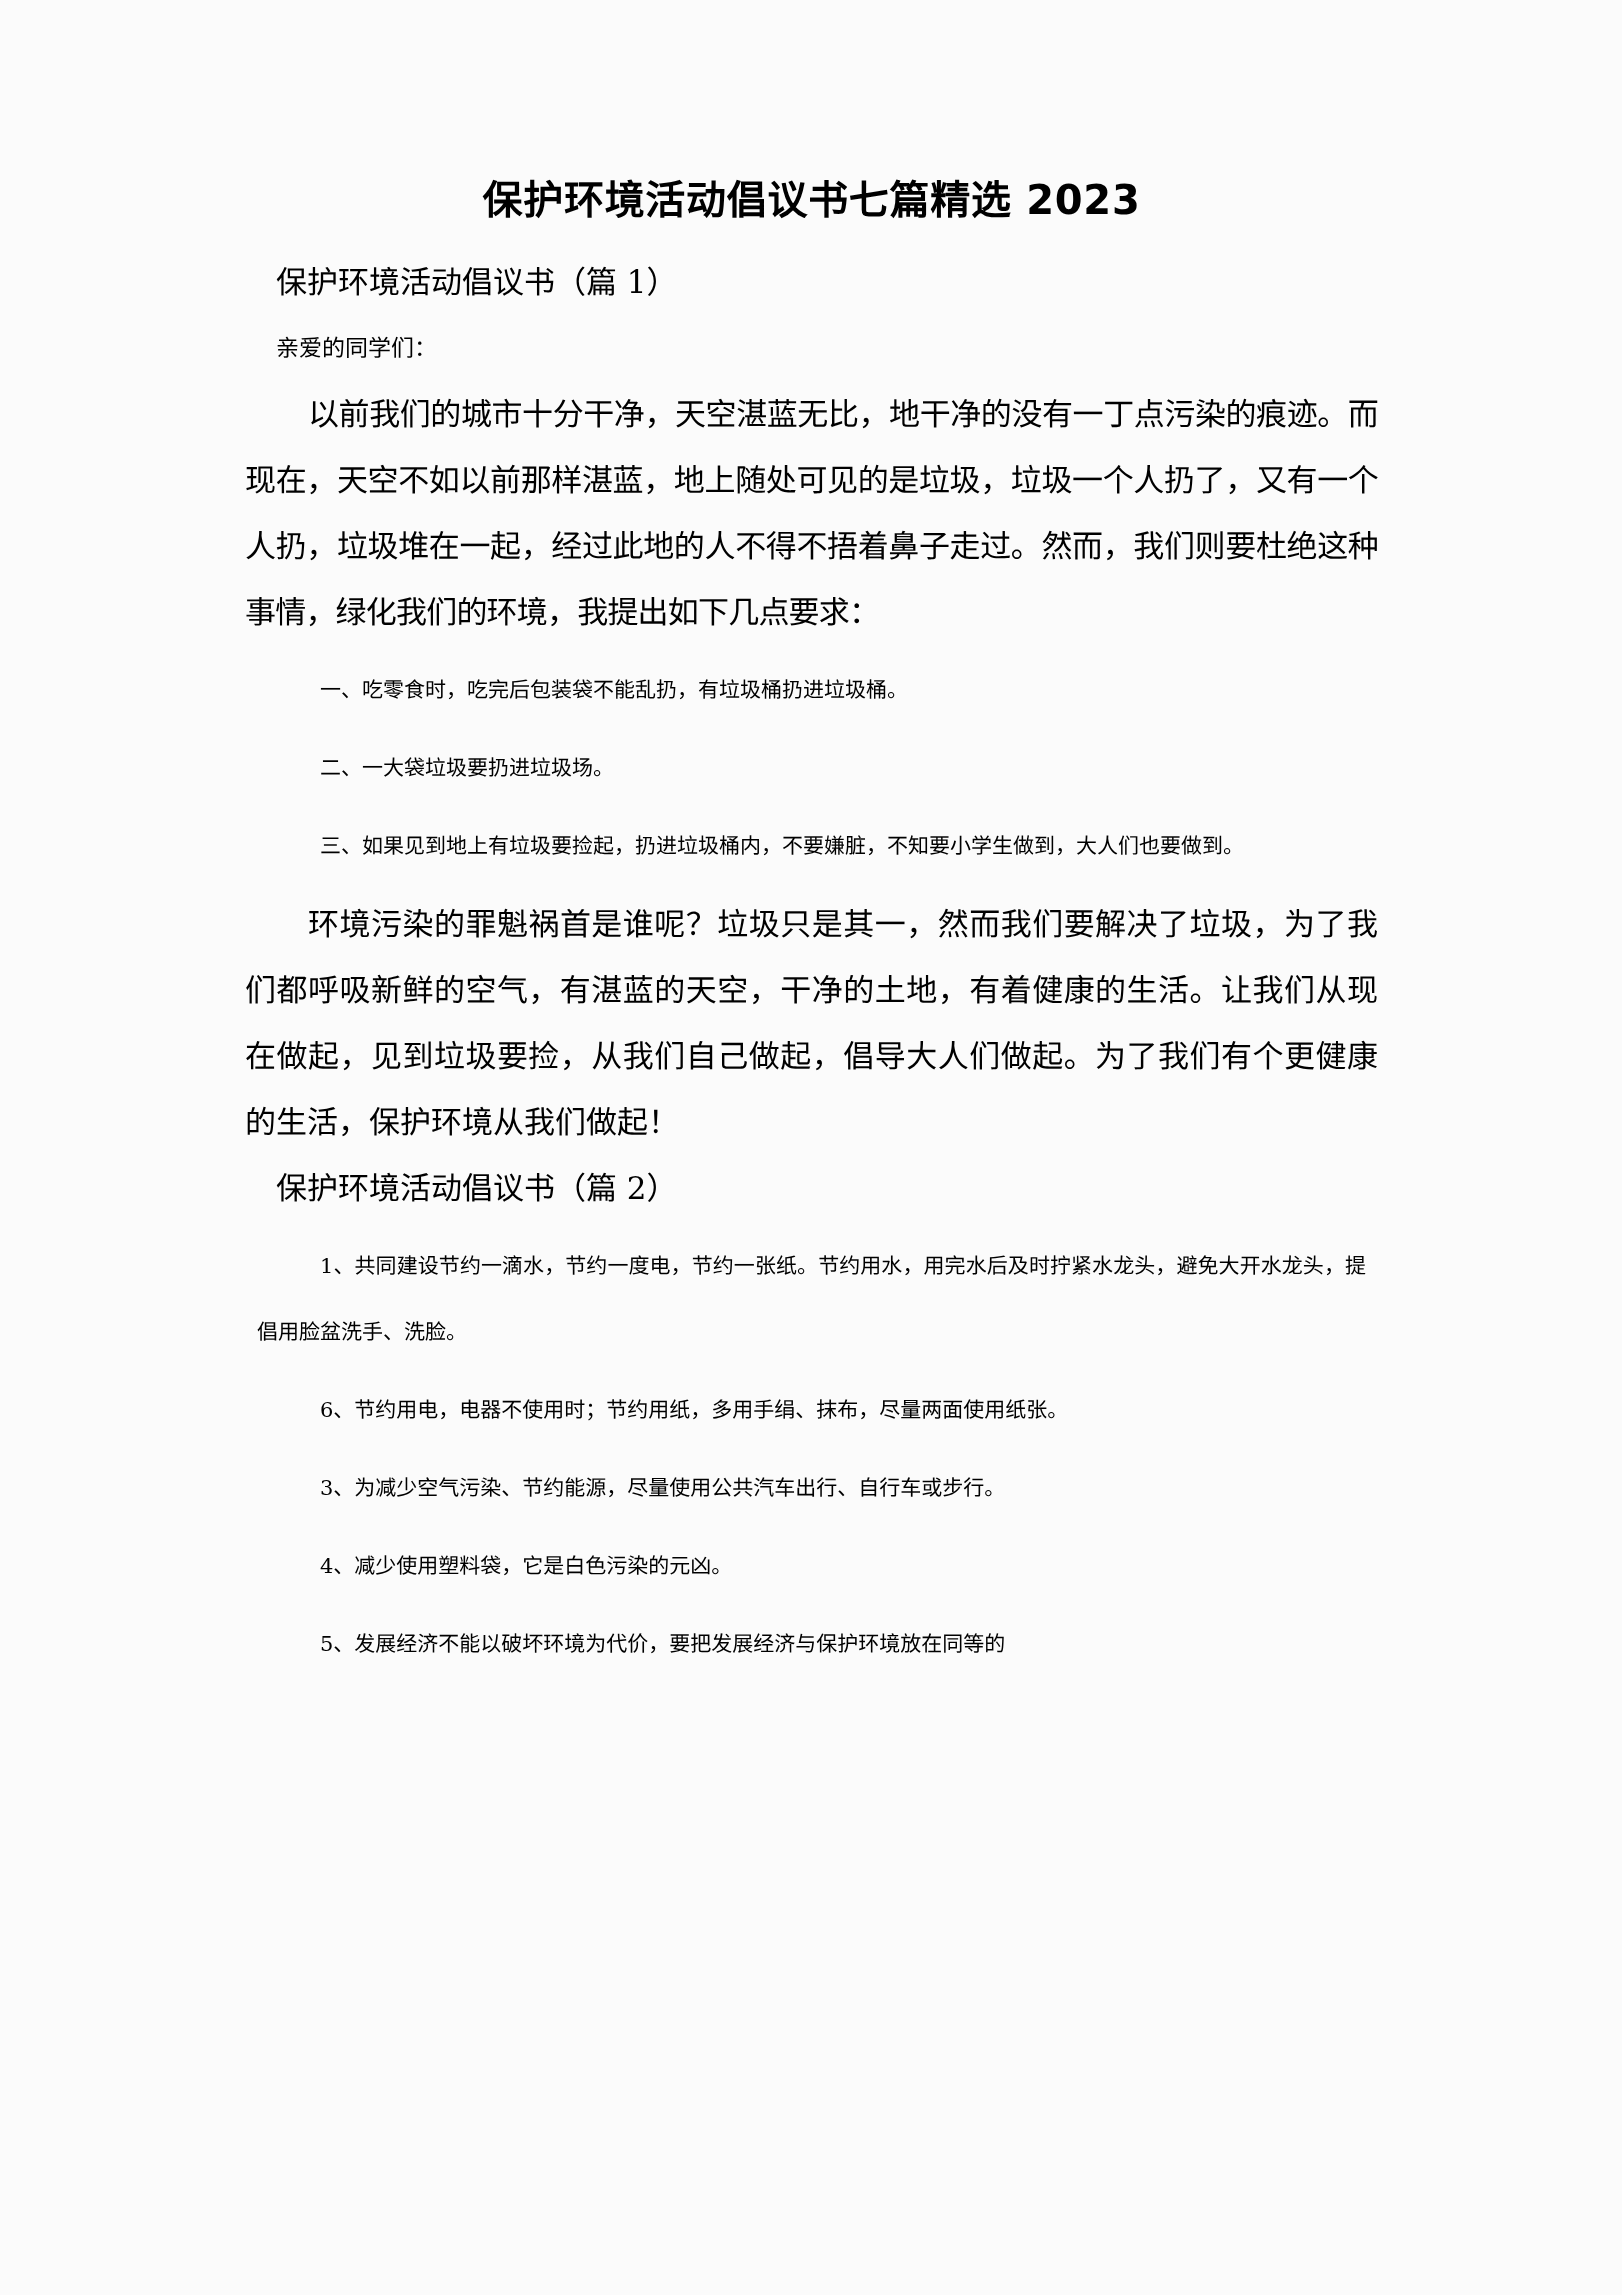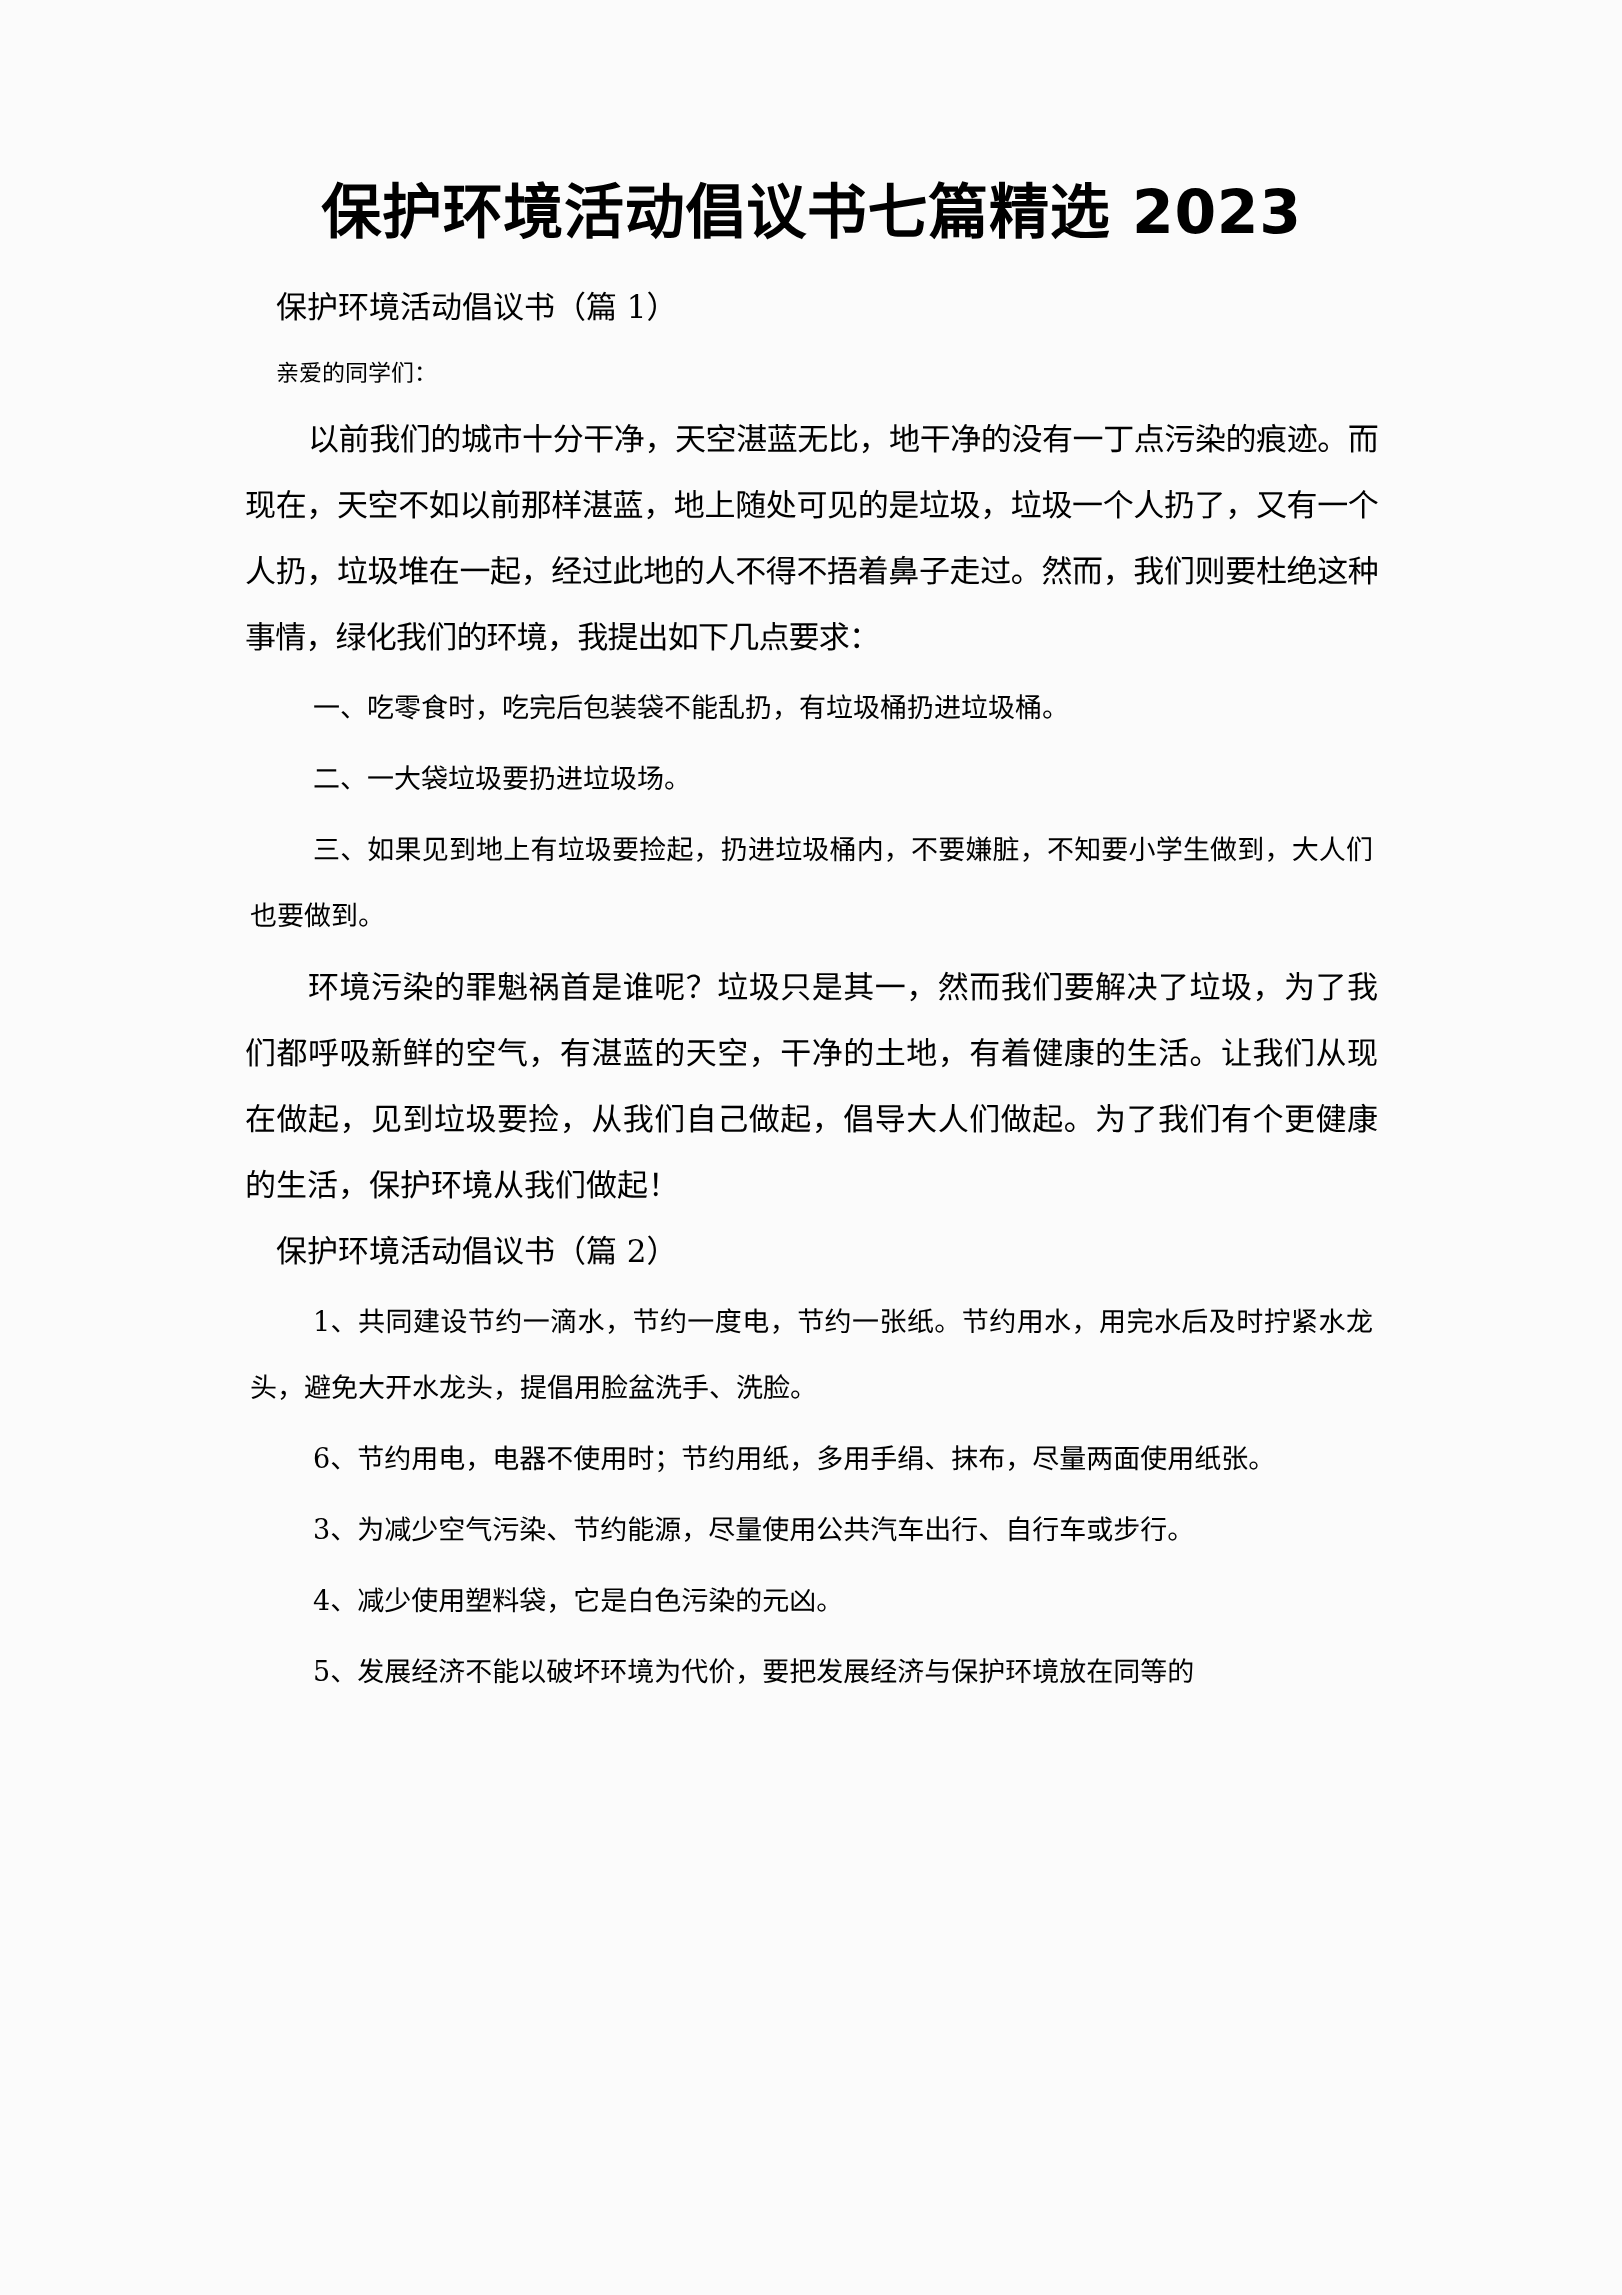--- a/index.html
+++ b/index.html
@@ -25,21 +25,21 @@
     position: absolute;
     left: 245px;
     top: 0;
     width: 1133px;
   }
 
   
   .doc-title {
     font-family: "DejaVu Sans", "Liberation Sans", sans-serif;
     font-weight: 700;
-    font-size: 60px;
+    font-size: 40px;
     line-height: 1.25;
     text-align: center;
     letter-spacing: 0.7px;
     margin: 0;
     padding-top: 175px;
     padding-bottom: 0;
     white-space: nowrap;
   }
 
   
@@ -71,23 +71,23 @@
     word-break: break-all;
   }
 
   
   .para.tight {
     letter-spacing: -0.8px;
   }
 
   
   .item {
-    font-size: 27px;
+    font-size: 21px;
     line-height: 66px;
-    margin: 5px;
+    margin: 12px;
     text-indent: 63px;
     text-align: justify;
     text-justify: inter-ideograph;
     word-break: break-all;
   }
 
   
   .gap-title   { height: 23.6px; }
 </style>
 </head>

